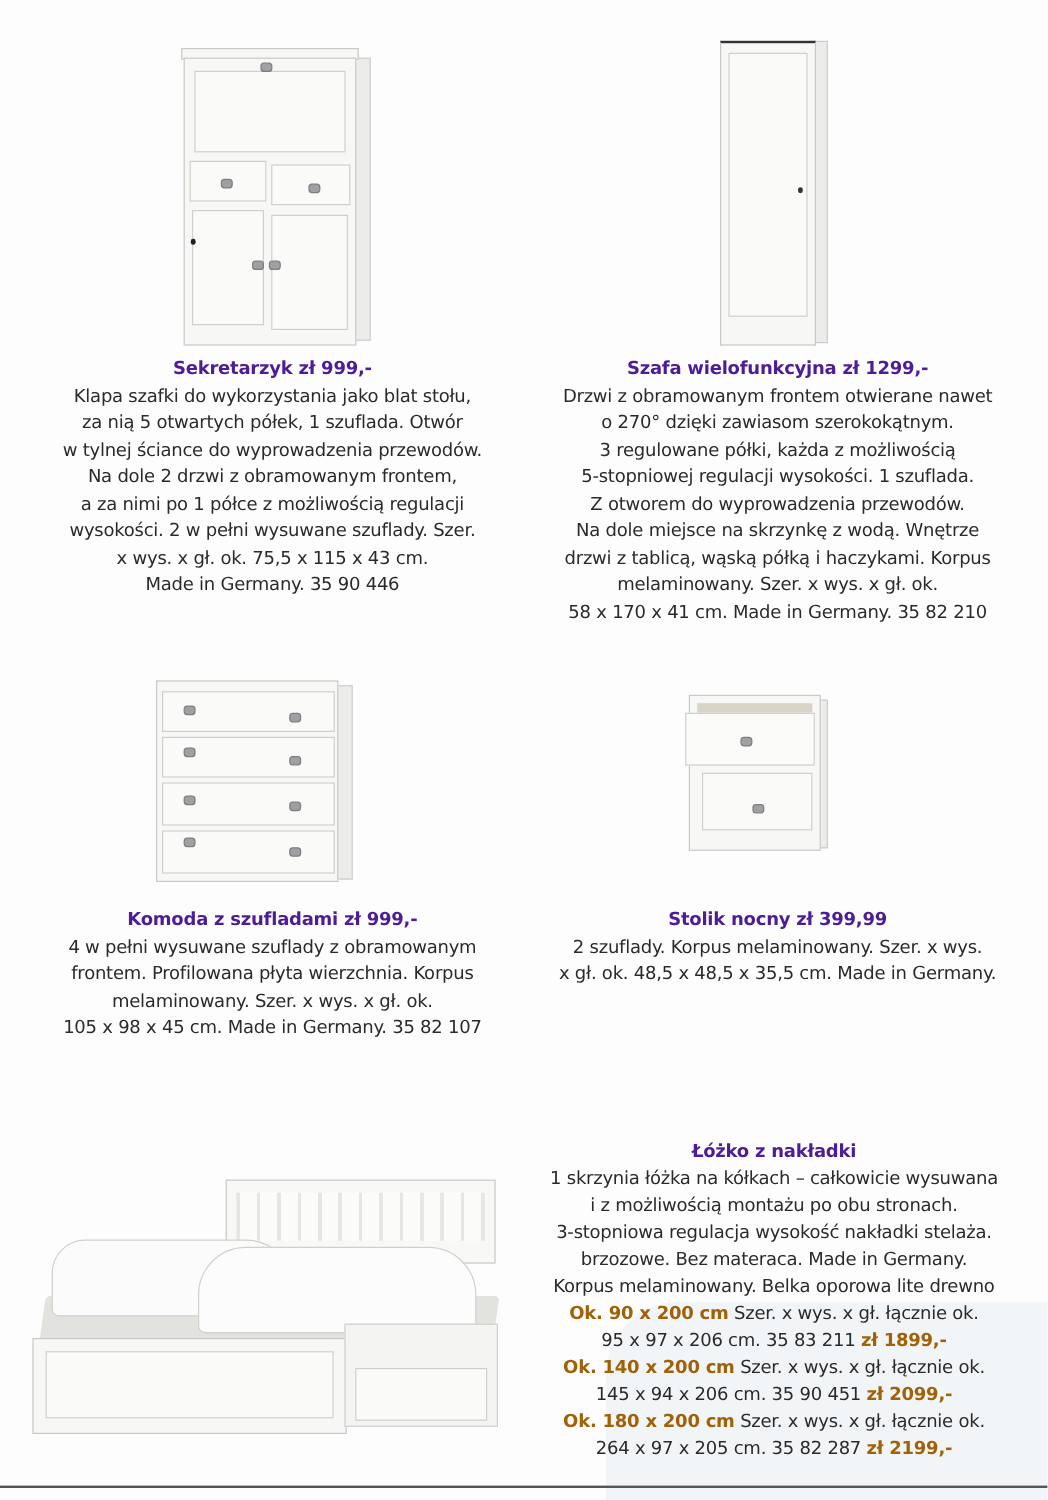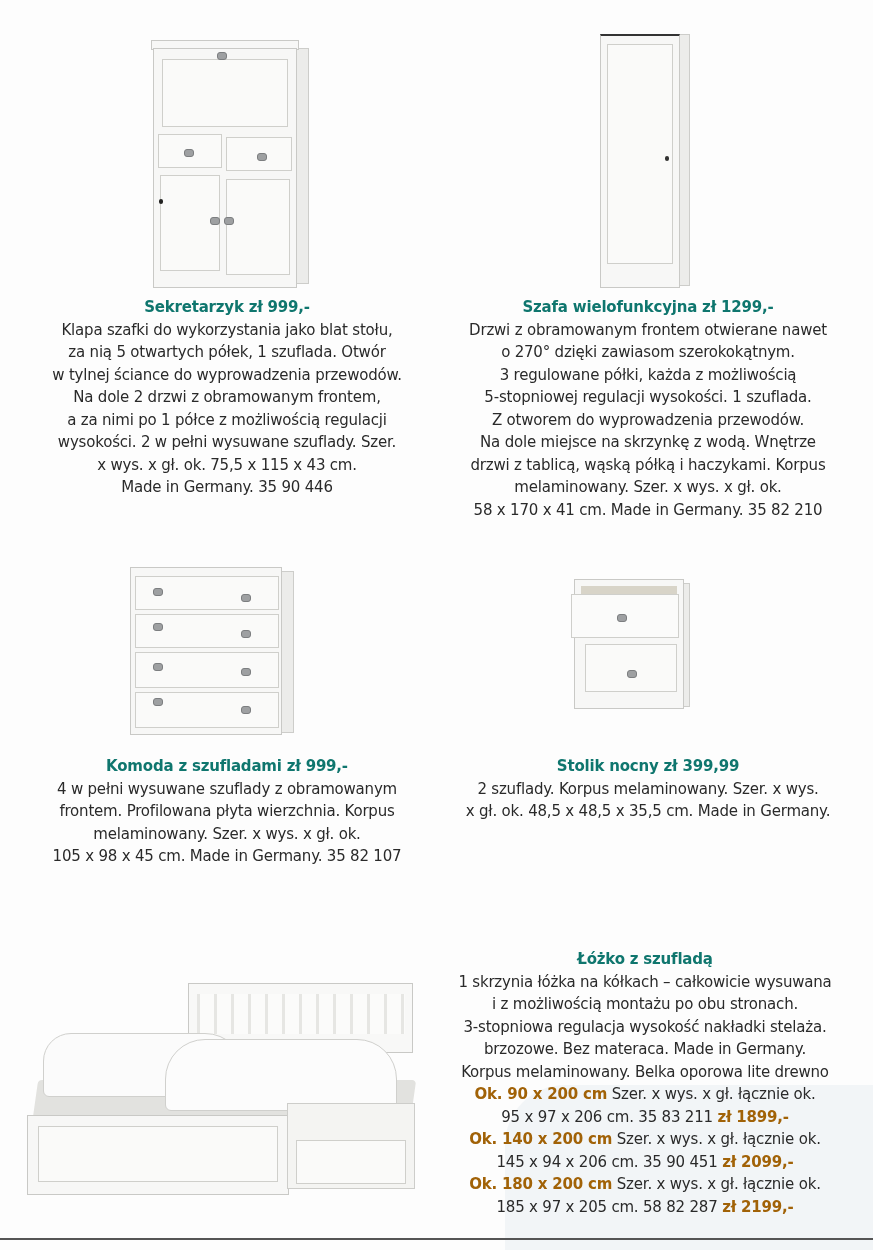--- a/index.html
+++ b/index.html
@@ -4,21 +4,21 @@
 <style>
   html, body { margin:0; padding:0; }
   body {
     width:873px; height:1250px; overflow:hidden; position:relative;
     background:#fdfdfd;
     font-family:"DejaVu Sans", sans-serif;
     color:#2a2a2a;
   }
   .abs { position:absolute; }
   .block { position:absolute; text-align:center; font-size:15px; line-height:22.5px; letter-spacing:-0.2px; }
-  .block .title { font-weight:bold; color:#0f766e; }
+  .block .title { font-weight:bold; color:#4c1d95; }
   .block .line { display:block; white-space:nowrap; }
   .b { font-weight:bold; color:#a16207; }
 
   
   .fur { position:absolute; background:#f7f7f6; border:1px solid #c9c9c6; box-sizing:border-box; }
   .panel { position:absolute; border:1px solid #cfcfcb; box-sizing:border-box; background:#fafaf9; }
   .knob { position:absolute; width:8px; height:6px; border-radius:3px; background:#9ea0a2; border:1px solid #7c7e80; }
   .side { position:absolute; background:#ececea; border:1px solid #cdcdca; box-sizing:border-box; }
 
   .watermark {
@@ -138,21 +138,21 @@
   <div class="fur" style="left:2px;top:140px;width:262px;height:80px;">
     <div class="panel" style="left:10px;top:10px;width:240px;height:56px;"></div>
   </div>
 
   <div class="side" style="left:262px;top:128px;width:128px;height:86px;background:#f4f4f2;">
     <div class="panel" style="left:8px;top:36px;width:110px;height:44px;"></div>
   </div>
 </div>
 
 <div class="block" style="left:424px;top:948px;width:442px;">
-  <span class="line title">Łóżko z szufladą</span>
+  <span class="line title">Łóżko z nakładki</span>
   <span class="line">1 skrzynia łóżka na kółkach – całkowicie wysuwana</span>
   <span class="line">i z możliwością montażu po obu stronach.</span>
   <span class="line">3-stopniowa regulacja wysokość nakładki stelaża.</span>
   <span class="line">brzozowe. Bez materaca. Made in Germany.</span>
   <span class="line">Korpus melaminowany. Belka oporowa lite drewno</span>
 
   <span class="line">
     <span class="b">Ok. 90 x 200 cm</span>
     <span>Szer. x wys. x gł. łącznie ok.</span>
   </span>
@@ -168,20 +168,20 @@
   <span class="line">
     <span>145 x 94 x 206 cm. 35 90 451</span>
     <span class="b">zł 2099,-</span>
   </span>
 
   <span class="line">
     <span class="b">Ok. 180 x 200 cm</span>
     <span>Szer. x wys. x gł. łącznie ok.</span>
   </span>
   <span class="line">
-    <span>185 x 97 x 205 cm. 58 82 287</span>
+    <span>264 x 97 x 205 cm. 35 82 287</span>
     <span class="b">zł 2199,-</span>
   </span>
 </div>
 
 <div class="watermark" style="z-index:-1;"></div>
 
 <div class="bottom-rule"></div>
 
 </body></html>

